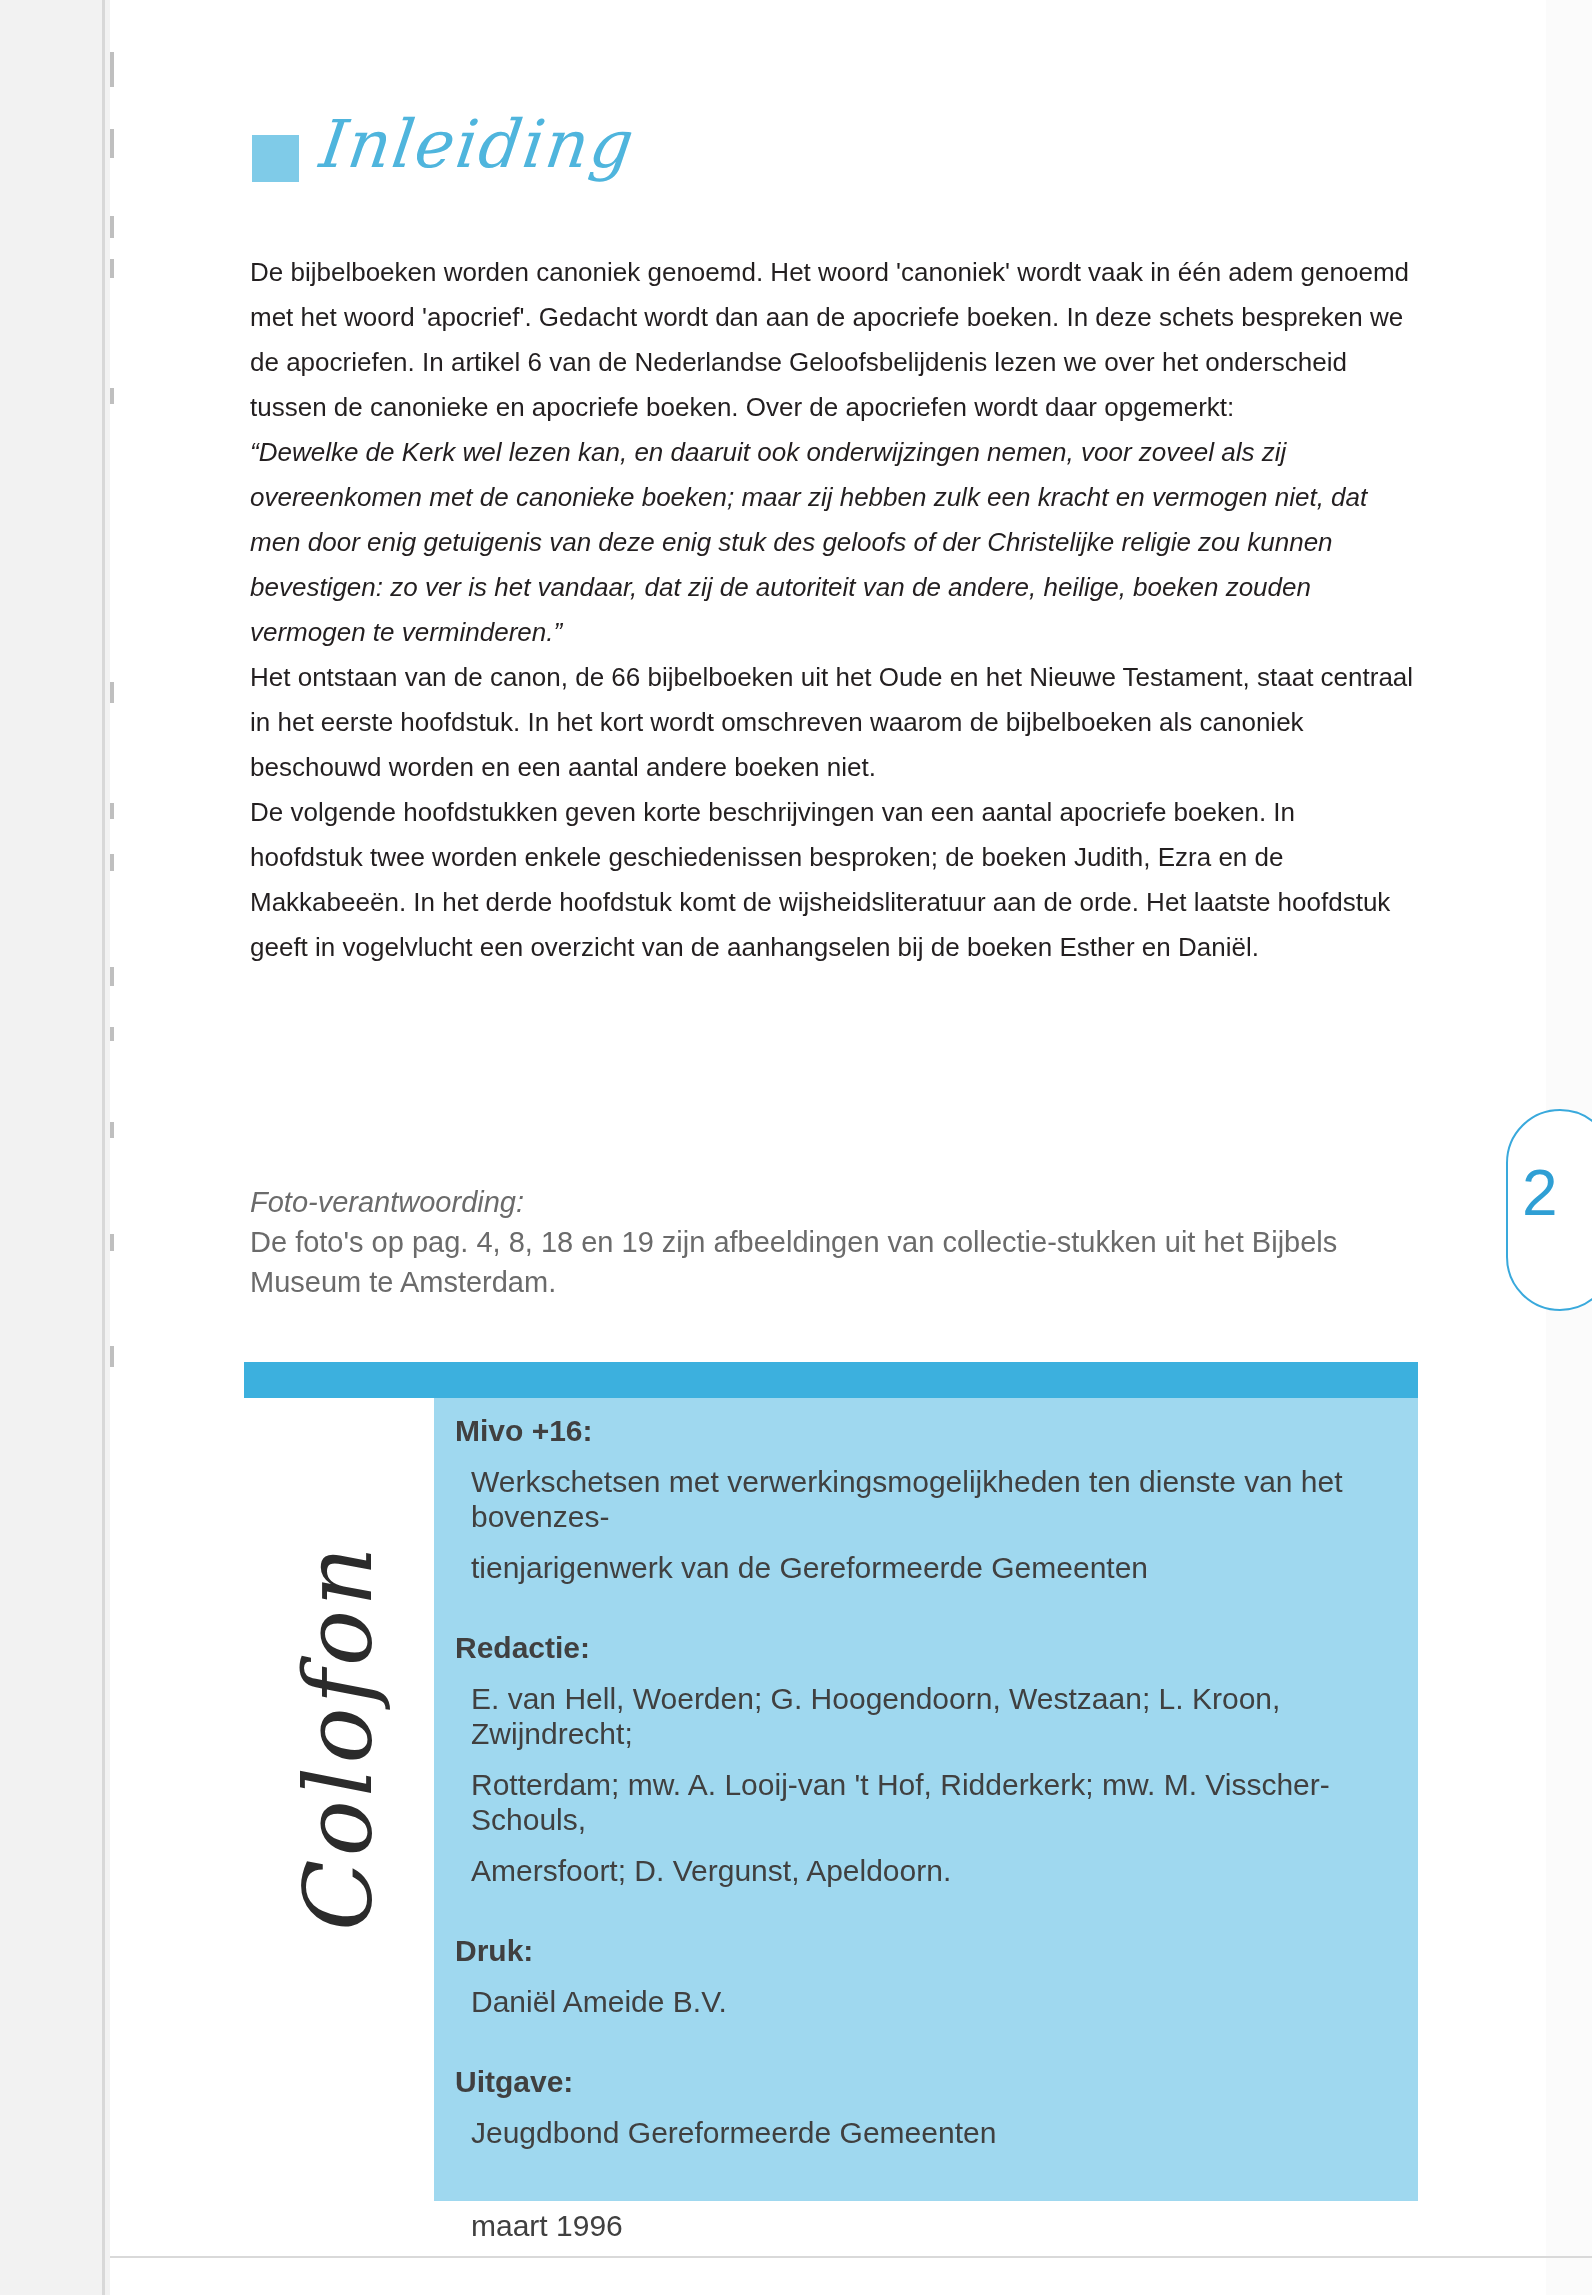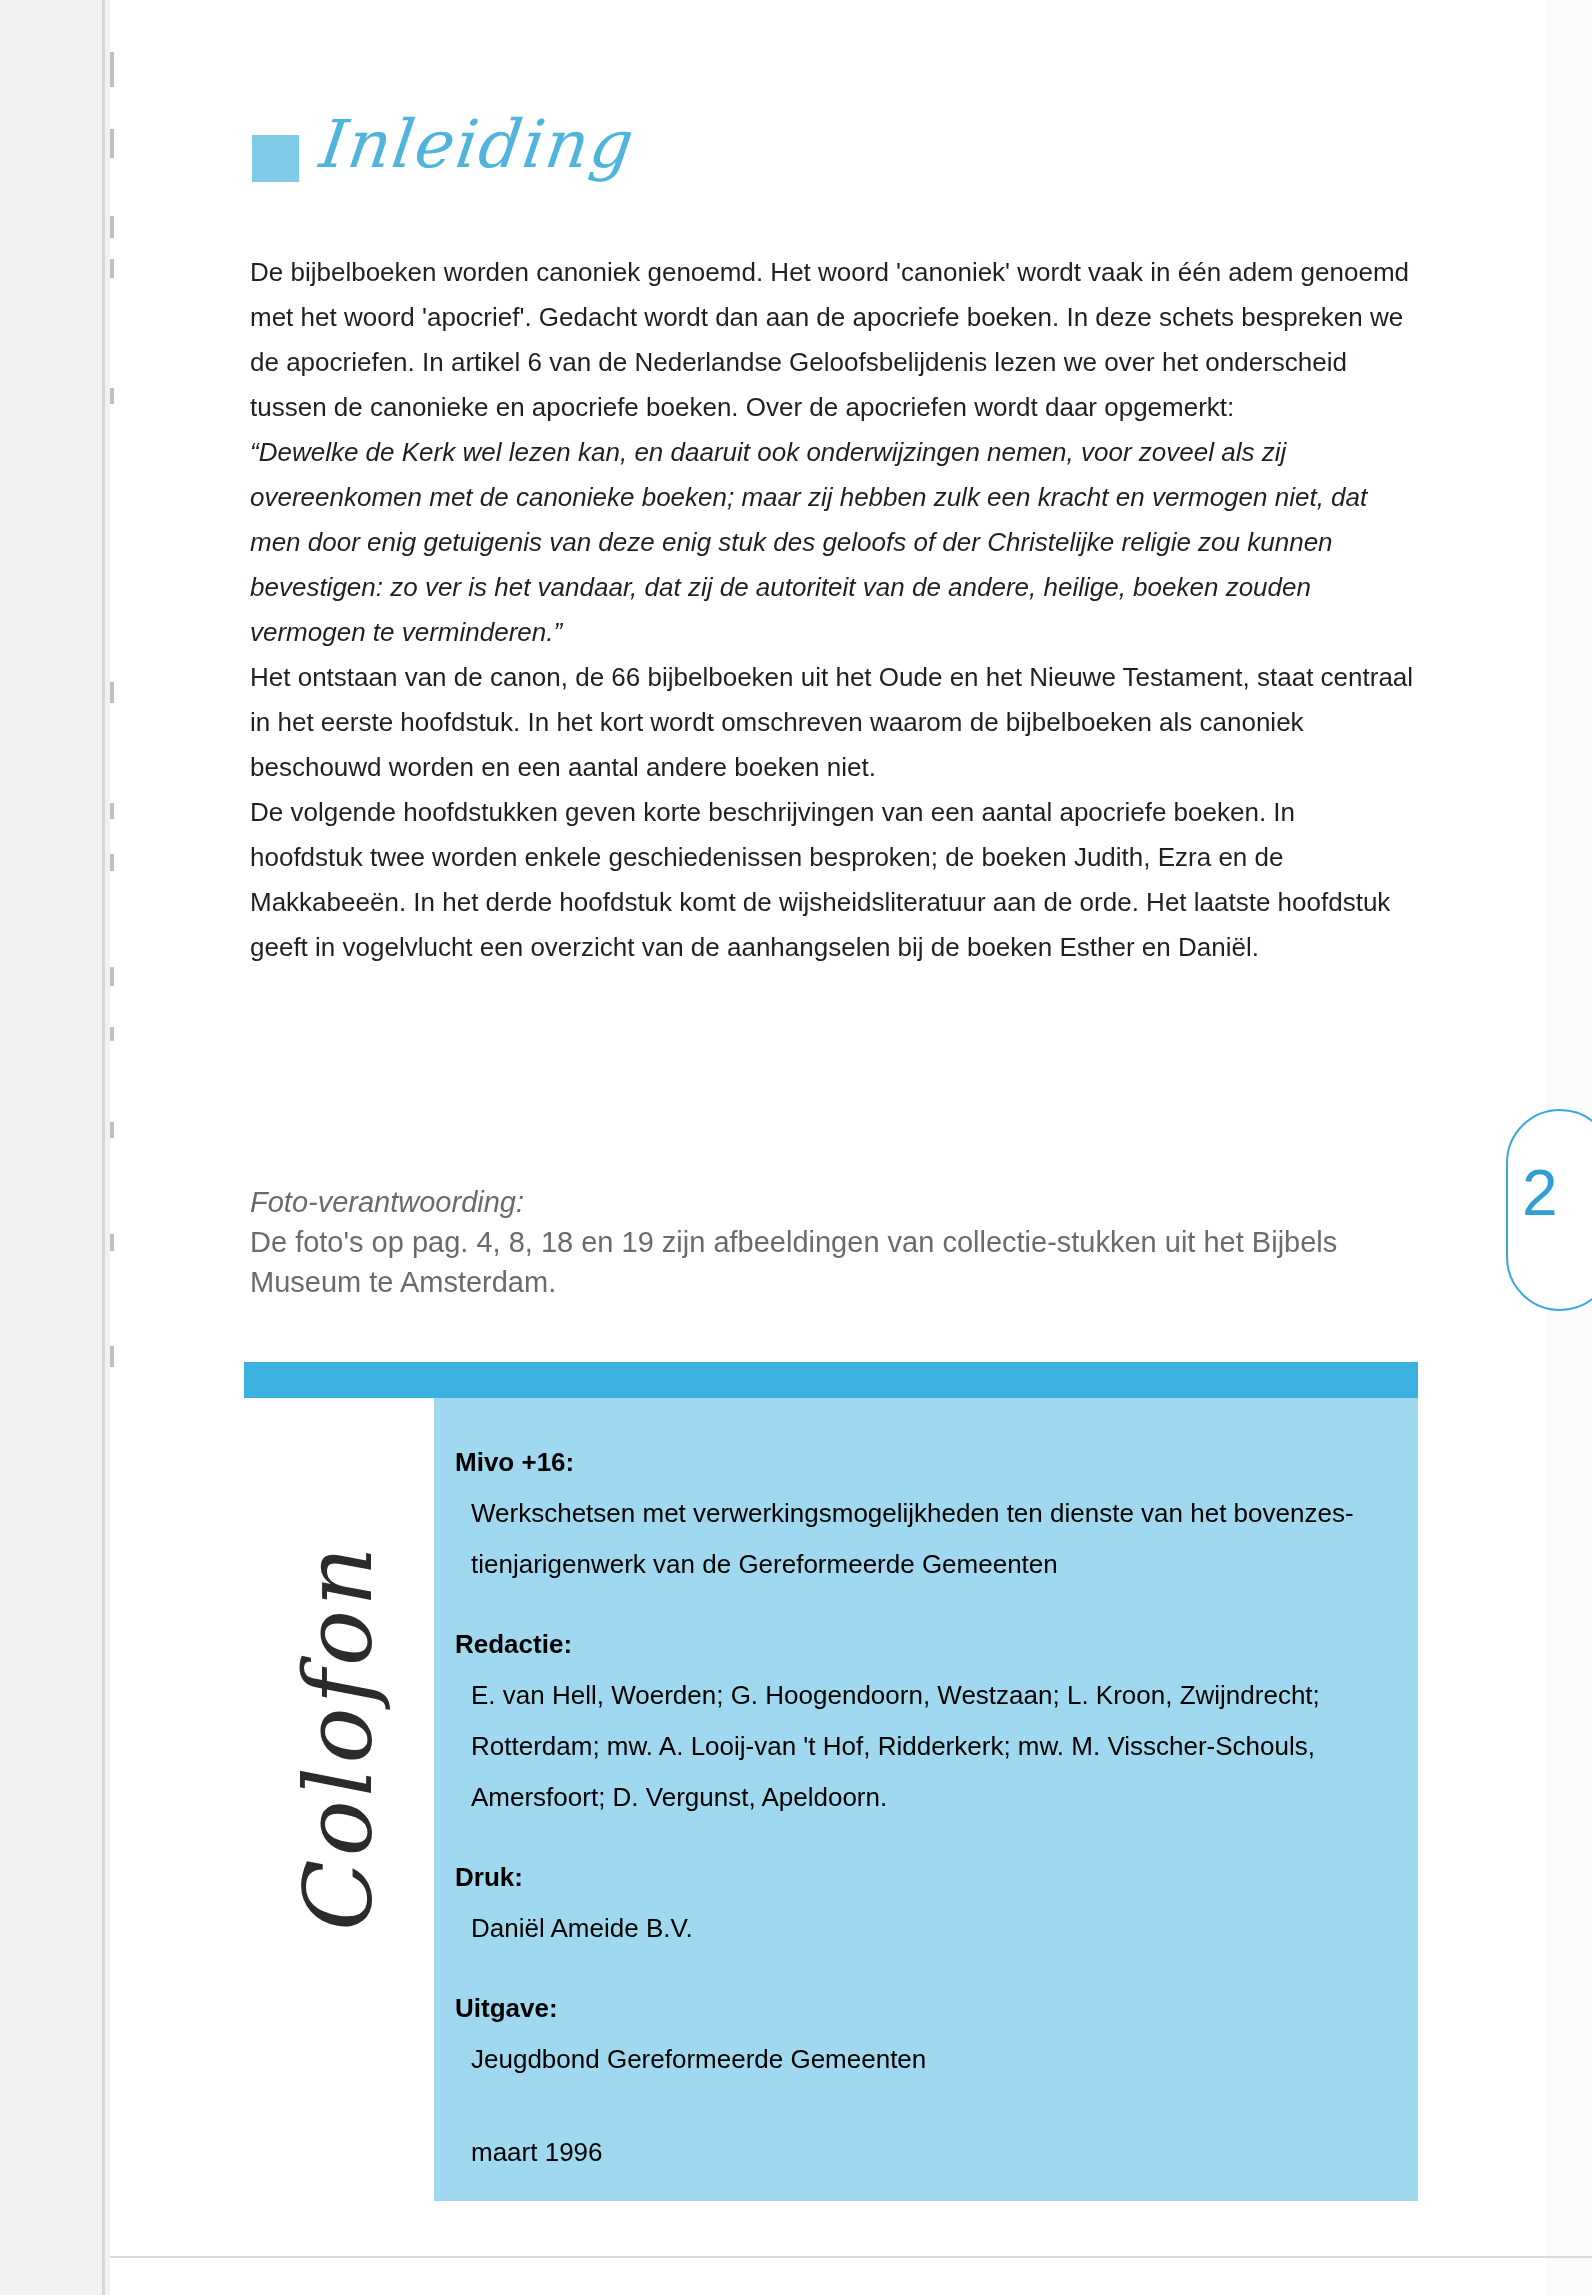--- a/index.html
+++ b/index.html
@@ -180,24 +180,24 @@
     font-style: italic;
     font-size: 93px;
     color: #2b2b2b;
     letter-spacing: 3.5px;
     text-align: center;
     white-space: nowrap;
   }
   .colophon-body {
     position: absolute;
     left: 211px;
-    top: 83px;
+    top: 51px;
     width: 915px;
-    color: #000000;
-    font-size: 26px;
+    color: #404040;
+    font-size: 30px;
     line-height: 35px;
   }
   .colophon-body .lbl {
     font-weight: bold;
     margin: 0;
   }
   .colophon-body p {
     margin: 16px;
   }
   .gap-lg { height: 29px; }

